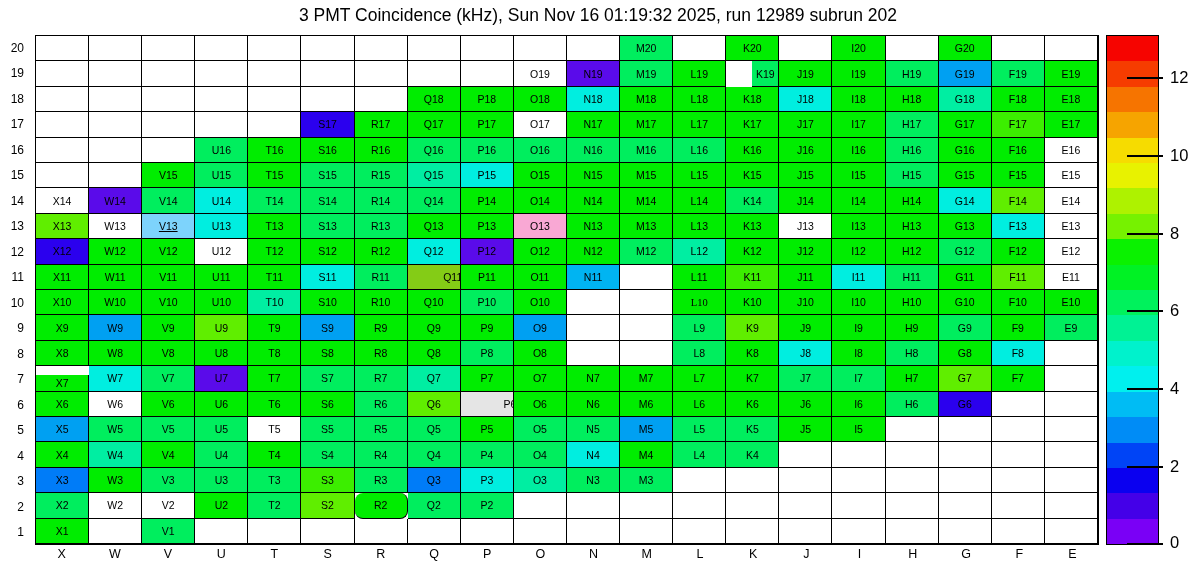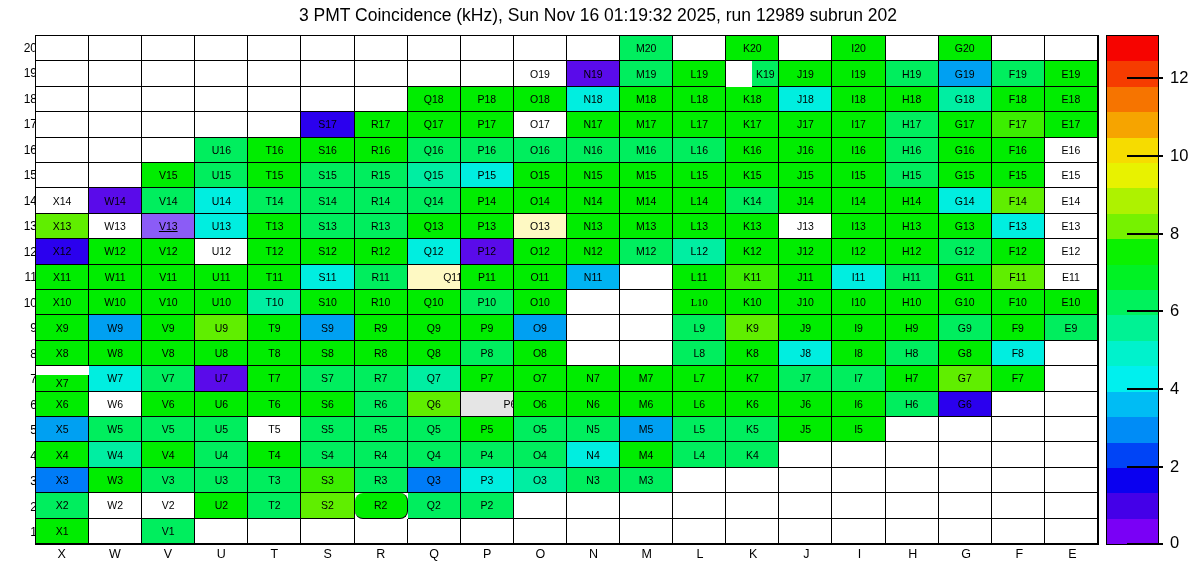--- a/index.html
+++ b/index.html
@@ -1,18 +1,18 @@
 <!DOCTYPE html>
 <html><head>
 <meta charset="utf-8">
 <style>
   html,body{margin:0;padding:0;background:#fff;}
   body{width:1196px;height:572px;position:relative;font-family:"Liberation Sans",sans-serif;color:#000;overflow:hidden;}
   .title{position:absolute;top:5px;left:0;width:1196px;text-align:center;font-size:17.5px;letter-spacing:0;}
-  .rowlabels{position:absolute;left:13px;top:35px;width:31px;height:510px;display:grid;grid-template-rows:repeat(20,1fr);}
+  .rowlabels{position:absolute;left:0;top:35px;width:31px;height:510px;display:grid;grid-template-rows:repeat(20,1fr);}
   .rowlabels div{display:flex;align-items:center;justify-content:flex-end;padding-right:7px;font-size:12px;}
   .collabels{position:absolute;left:35px;top:547px;width:1064px;display:grid;grid-template-columns:repeat(20,1fr);}
   .collabels div{text-align:center;font-size:12.5px;}
   .grid{position:absolute;left:35px;top:35px;width:1064px;height:510px;display:grid;
         grid-template-columns:repeat(20,1fr);grid-template-rows:repeat(20,1fr);
         border:1.5px solid #000;box-sizing:border-box;background:#fff;}
   .cell{border-right:1px solid #000;border-bottom:1px solid #000;box-sizing:border-box;
         display:flex;align-items:center;justify-content:center;font-size:10.5px;overflow:hidden;}
   .cbar{position:absolute;left:1106px;top:35px;width:53px;height:510px;border:1.5px solid #000;
         box-sizing:border-box;display:flex;flex-direction:column;}
@@ -385,42 +385,42 @@
     </div>
     <div class="cell" style="background: rgb(255, 255, 255);">
       <span>E14</span>
     </div>
     <div class="cell" style="background: rgb(96, 238, 0);">
       <span>X13</span>
     </div>
     <div class="cell" style="background: rgb(255, 255, 255);">
       <span>W13</span>
     </div>
-    <div class="cell" style="background: #8b5cf6; text-decoration: underline;">
+    <div class="cell" style="background: #7dd3fc; text-decoration: underline;">
       <span>V13</span>
     </div>
     <div class="cell" style="background: rgb(0, 238, 224);">
       <span>U13</span>
     </div>
     <div class="cell" style="background: rgb(0, 237, 0);">
       <span>T13</span>
     </div>
     <div class="cell" style="background: rgb(0, 238, 94);">
       <span>S13</span>
     </div>
     <div class="cell" style="background: rgb(0, 238, 94);">
       <span>R13</span>
     </div>
     <div class="cell" style="background: rgb(0, 237, 0);">
       <span>Q13</span>
     </div>
     <div class="cell" style="background: rgb(0, 237, 0);">
       <span>P13</span>
     </div>
-    <div class="cell" style="background: #fef9c3; text-align: center;">
+    <div class="cell" style="background: #f9a8d4; text-align: center;">
       <span>O13</span>
     </div>
     <div class="cell" style="background: rgb(0, 237, 0);">
       <span>N13</span>
     </div>
     <div class="cell" style="background: rgb(0, 237, 0);">
       <span>M13</span>
     </div>
     <div class="cell" style="background: rgb(0, 237, 0);">
       <span>L13</span>
@@ -520,21 +520,21 @@
     </div>
     <div class="cell" style="background: rgb(0, 237, 0);">
       <span>T11</span>
     </div>
     <div class="cell" style="background: rgb(0, 238, 224);">
       <span>S11</span>
     </div>
     <div class="cell" style="background: rgb(0, 238, 94);">
       <span>R11</span>
     </div>
-    <div class="cell" style="background: #fef9c3; padding-left: 38px;">
+    <div class="cell" style="background: #84cc16; padding-left: 38px;">
       <span>Q11</span>
     </div>
     <div class="cell" style="background: rgb(0, 237, 0);">
       <span>P11</span>
     </div>
     <div class="cell" style="background: rgb(0, 237, 0);">
       <span>O11</span>
     </div>
     <div class="cell" style="background: rgb(0, 180, 242);">
       <span>N11</span>

